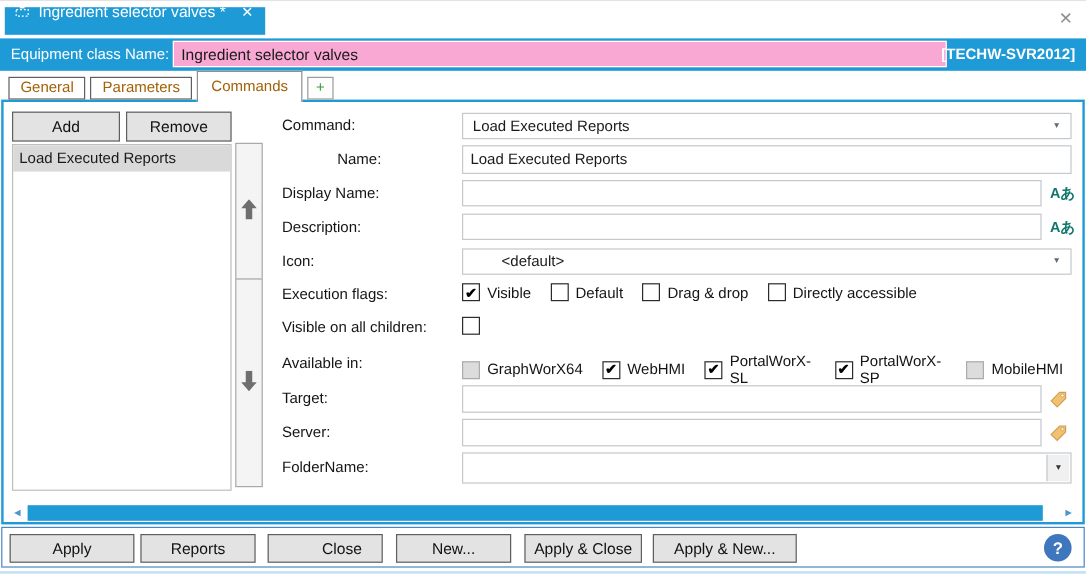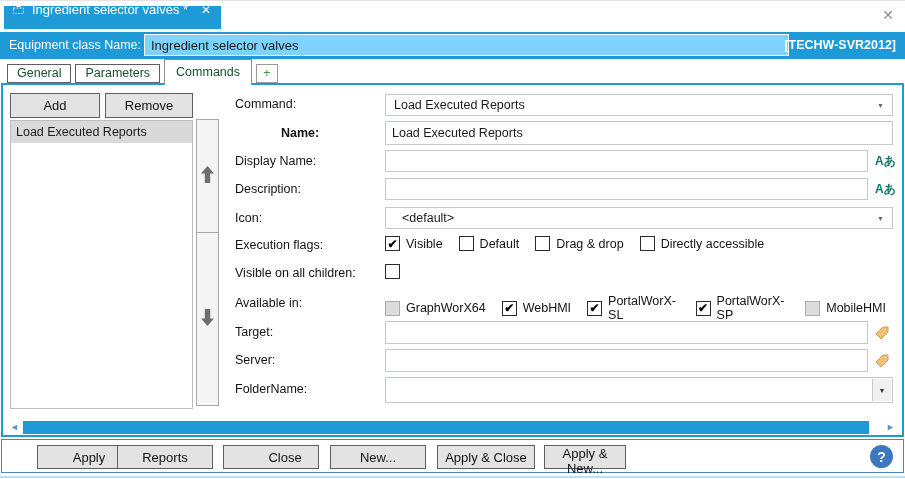--- a/index.html
+++ b/index.html
@@ -15,28 +15,28 @@
     position:absolute; left:4px; top:5px; height:23px; background:#1e9ad6; color:#fff;
     display:flex; align-items:center; gap:7px; padding:0 10px 16px 8px; font-size:13px;
   }
   .tab-close { color:#fff; font-size:12px; margin-left:6px; cursor:default; }
   .win-close { position:absolute; right:11px; top:7px; color:#8f8f8f; font-size:14px; line-height:14px; }
   
   .eq-bar { position:absolute; left:0; top:31px; right:0; height:27px; background:#1e9ad6; }
   .eq-label { position:absolute; left:9px; top:6px; color:#fff; font-size:12.5px; }
   .eq-input {
     position:absolute; left:144px; top:2px; width:645px; height:22px;
-    border:1px solid #fff; background:#7dd3fc; font-family:inherit; font-size:13px;
+    border:1px solid #fff; background:#f9a8d4; font-family:inherit; font-size:13px;
     padding:0 6px; color:#1a1a1a; outline:none;
   }
   .eq-server { position:absolute; right:9px; top:6px; color:#fff; font-size:12.5px; font-weight:700; }
   
   .tabbar { position:absolute; left:7px; top:58px; height:26px; display:flex; align-items:flex-end; z-index:6; }
   .tab {
-    background:#fff; border:1px solid #5f5f5f; color:#14532d; font-size:12.5px;
+    background:#fff; border:1px solid #5f5f5f; color:#a16207; font-size:12.5px;
     height:19px; line-height:17px; padding:0 9px; margin-right:4px; margin-bottom:2px;
   }
   .tab.active {
     border-color:#8f8f8f; border-bottom:none; height:26px; line-height:24px;
     padding:0 11px; margin-bottom:0; z-index:7;
   }
   .tab.plus { color:#3f9a3f; width:22px; text-align:center; padding:0; background:#fdfdfd; border-color:#9a9a9a; }
   
   .content {
     position:absolute; left:1px; top:82px; width:903px; height:354px;
@@ -56,21 +56,21 @@
   .list-item.selected { background:#d9d9d9; }
   .move-col { position:absolute; left:193px; top:34px; width:23px; height:287px; }
   .move-btn {
     position:absolute; left:0; width:23px; background:#f4f4f4; border:1px solid #a9a9a9;
     display:flex; align-items:center; justify-content:center; padding:0; cursor:default;
   }
   .move-up   { top:0; height:114px; }
   .move-down { top:113px; height:174px; }
   
   .flabel { position:absolute; left:232px; font-size:12.5px; color:#141414; white-space:nowrap; }
-  .flabel.bold { font-weight:700;padding-left:46px; }
+  .flabel.bold { font-weight:400;padding-left:46px; }
   .tfield {
     position:absolute; left:382px; height:22px; border:1px solid #c3c9cd; background:#fff;
     font-family:inherit; font-size:12.5px; padding:0 6px; color:#1a1a1a; outline:none;
   }
   .combo {
     position:absolute; left:382px; height:22px; border:1px solid #c3c9cd; background:#fff;
     font-size:12.5px; color:#1a1a1a; display:flex; align-items:center; padding:0 24px 0 8px;
   }
   .combo .caret { position:absolute; right:8px; top:50%; transform:translateY(-50%); font-size:7px; color:#5f6a72; }
   .combo-btn {
@@ -92,23 +92,23 @@
   .hscroll { position:absolute; left:5px; top:336px; width:889px; height:13px; background:#fff; }
   .sb-arrow { position:absolute; top:1px; font-size:9px; color:#4f95c9; line-height:11px; }
   .sb-left { left:2px; } .sb-right { right:2px; }
   .sb-thumb { position:absolute; left:15px; top:0; width:846px; height:13px; background:#1e9ad6; }
   
   .footer {
     position:absolute; left:1px; top:438px; width:903px; height:34px;
     border:1px solid #4a86c2; background:#fff;
   }
   .footer .btn { top:5px; height:24px; }
-  .fb0 { left:6px;   width:104px;margin-left:29px; } .fb1 { left:115px; width:96px; }
+  .fb0 { left:6px;   width:104px; } .fb1 { left:115px; width:96px; }
   .fb2 { left:221px; width:96px;padding-left:28px; } .fb3 { left:328px; width:96px; }
-  .fb4 { left:435px; width:98px; } .fb5 { left:542px; width:82px; }
+  .fb4 { left:435px; width:98px; } .fb5 { left:542px; width:120px; }
   .help-btn {
     position:absolute; right:10px; top:5px; width:23px; height:23px; border-radius:50%;
     background:#3e77bd; color:#fff; font-size:14px; font-weight:700;
     display:flex; align-items:center; justify-content:center; border:none; font-family:inherit;
   }
   .bottom-edge { position:absolute; left:0; right:0; bottom:1px; height:2px; background:#bfdff2; }
 </style>
 </head>
 <body>
 
@@ -185,21 +185,21 @@
     </div>
 
     <input class="tfield" style="top: 36px; width: 508px; height: 24px;" value="Load Executed Reports">
 
     <input class="tfield" style="top: 65px; width: 483px;" value="">
     <span class="loc-icon" style="top:68px">Aあ</span>
 
     <input class="tfield" style="top: 93px; width: 483px;" value="">
     <span class="loc-icon" style="top:96px">Aあ</span>
 
-    <div class="combo" style="top:122px; width:508px; padding-left:16px">
+    <div class="combo" style="top:122px; width:508px; padding-left:32px">
       <span>&lt;default&gt;</span>
       <span class="caret">▼</span>
     </div>
 
     <div class="checks" id="exec-flags" style="top:151px">
         <span class="check-item">
           <span class="cb">✔</span>
           <span>Visible</span>
         </span>
         <span class="check-item">

